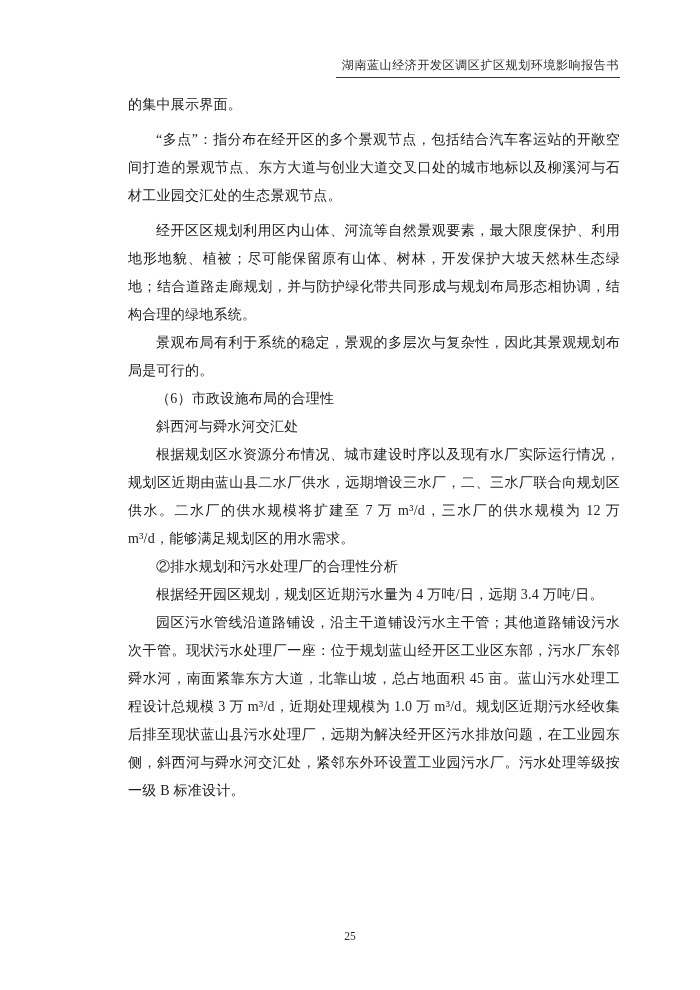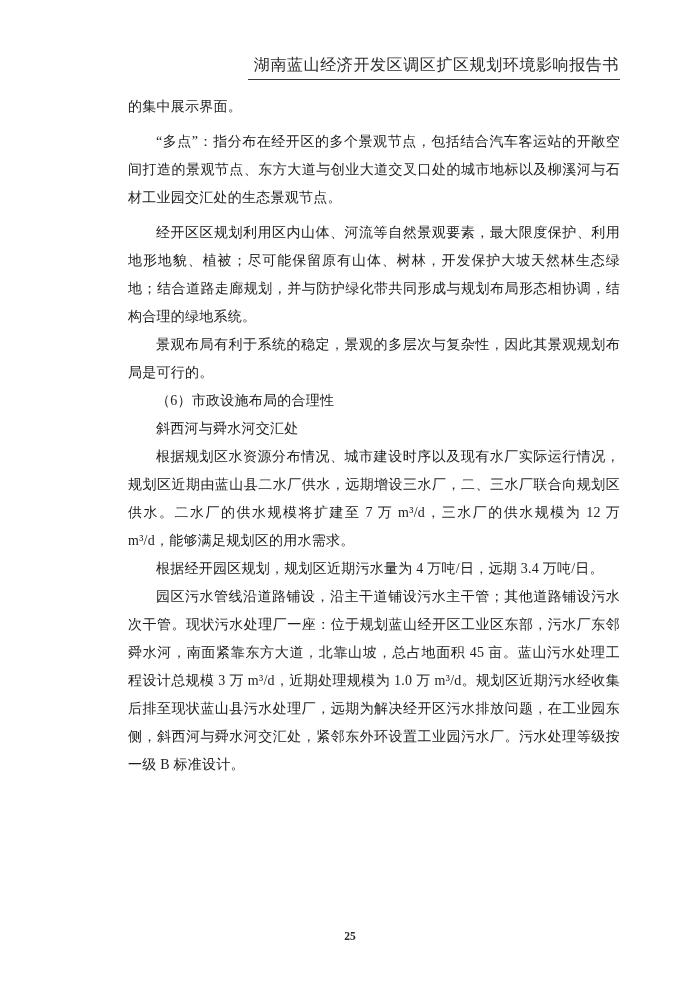--- a/index.html
+++ b/index.html
@@ -21,21 +21,21 @@
     background: #ffffff;
     padding: 55px 80px 0 86px;
     overflow: hidden;
   }
   .header-row {
     text-align: right;
     margin: 0 0 13px 0;
   }
   .header-text {
     display: inline-block;
-    font-size: 16px;
+    font-size: 12px;
     letter-spacing: 0.6px;
     color: #2b2b2b;
     padding: 0 1px 3px 6px;
     border-bottom: 1px solid #3a3a3a;
   }
   .content {
     font-size: 14px;
     line-height: 28px;
     text-align: justify;
     letter-spacing: 0.25px;
@@ -51,40 +51,40 @@
     margin-top: 7px;
   }
   .footer {
     position: absolute;
     left: 0;
     bottom: 48px;
     width: 100%;
     text-align: center;
     font-size: 11.5px;
     color: #2b2b2b;
-    font-weight: bold;
   }
 </style>
 </head>
 <body>
 
 <div class="page">
 
   <div class="header-row">
     <span class="header-text">湖南蓝山经济开发区调区扩区规划环境影响报告书</span>
   </div>
 
   <div class="content">
     <p class="para">的集中展示界面。</p>
     <p class="para indent sp">“多点”：指分布在经开区的多个景观节点，包括结合汽车客运站的开敞空间打造的景观节点、东方大道与创业大道交叉口处的城市地标以及柳溪河与石材工业园交汇处的生态景观节点。</p>
     <p class="para indent sp">经开区区规划利用区内山体、河流等自然景观要素，最大限度保护、利用地形地貌、植被；尽可能保留原有山体、树林，开发保护大坡天然林生态绿地；结合道路走廊规划，并与防护绿化带共同形成与规划布局形态相协调，结构合理的绿地系统。</p>
     <p class="para indent">景观布局有利于系统的稳定，景观的多层次与复杂性，因此其景观规划布局是可行的。</p>
     <p class="para indent">（6）市政设施布局的合理性</p>
     <p class="para indent">斜西河与舜水河交汇处</p>
     <p class="para indent">根据规划区水资源分布情况、城市建设时序以及现有水厂实际运行情况，规划区近期由蓝山县二水厂供水，远期增设三水厂，二、三水厂联合向规划区供水。二水厂的供水规模将扩建至 7 万 m³/d，三水厂的供水规模为 12 万 m³/d，能够满足规划区的用水需求。</p>
+    <p class="para indent">②排水规划和污水处理厂的合理性分析</p>
     <p class="para indent">根据经开园区规划，规划区近期污水量为 4 万吨/日，远期 3.4 万吨/日。</p>
     <p class="para indent">园区污水管线沿道路铺设，沿主干道铺设污水主干管；其他道路铺设污水次干管。现状污水处理厂一座：位于规划蓝山经开区工业区东部，污水厂东邻舜水河，南面紧靠东方大道，北靠山坡，总占地面积 45 亩。蓝山污水处理工程设计总规模 3 万 m³/d，近期处理规模为 1.0 万 m³/d。规划区近期污水经收集后排至现状蓝山县污水处理厂，远期为解决经开区污水排放问题，在工业园东侧，斜西河与舜水河交汇处，紧邻东外环设置工业园污水厂。污水处理等级按一级 B 标准设计。</p>
   </div>
 
   <div class="footer">
     <span>25</span>
   </div>
 
 </div>
 

